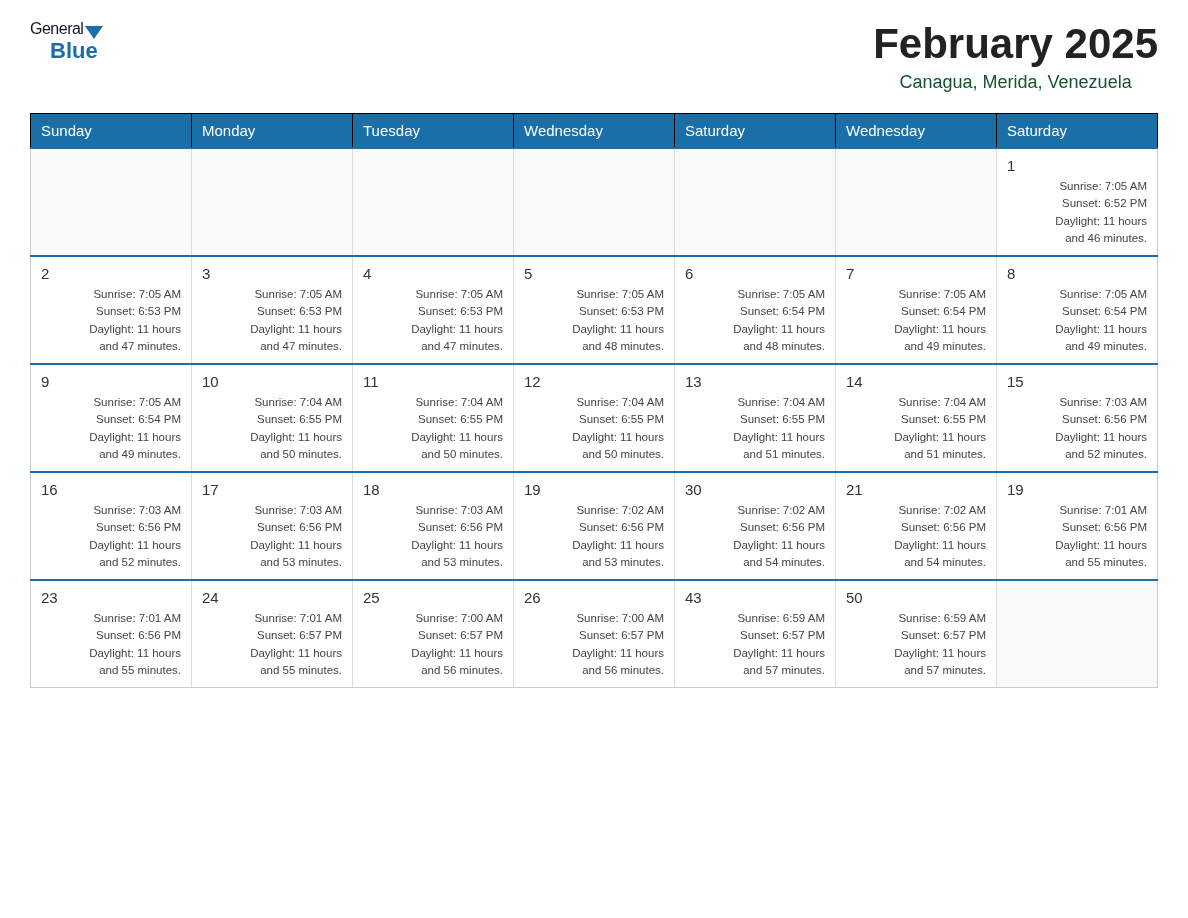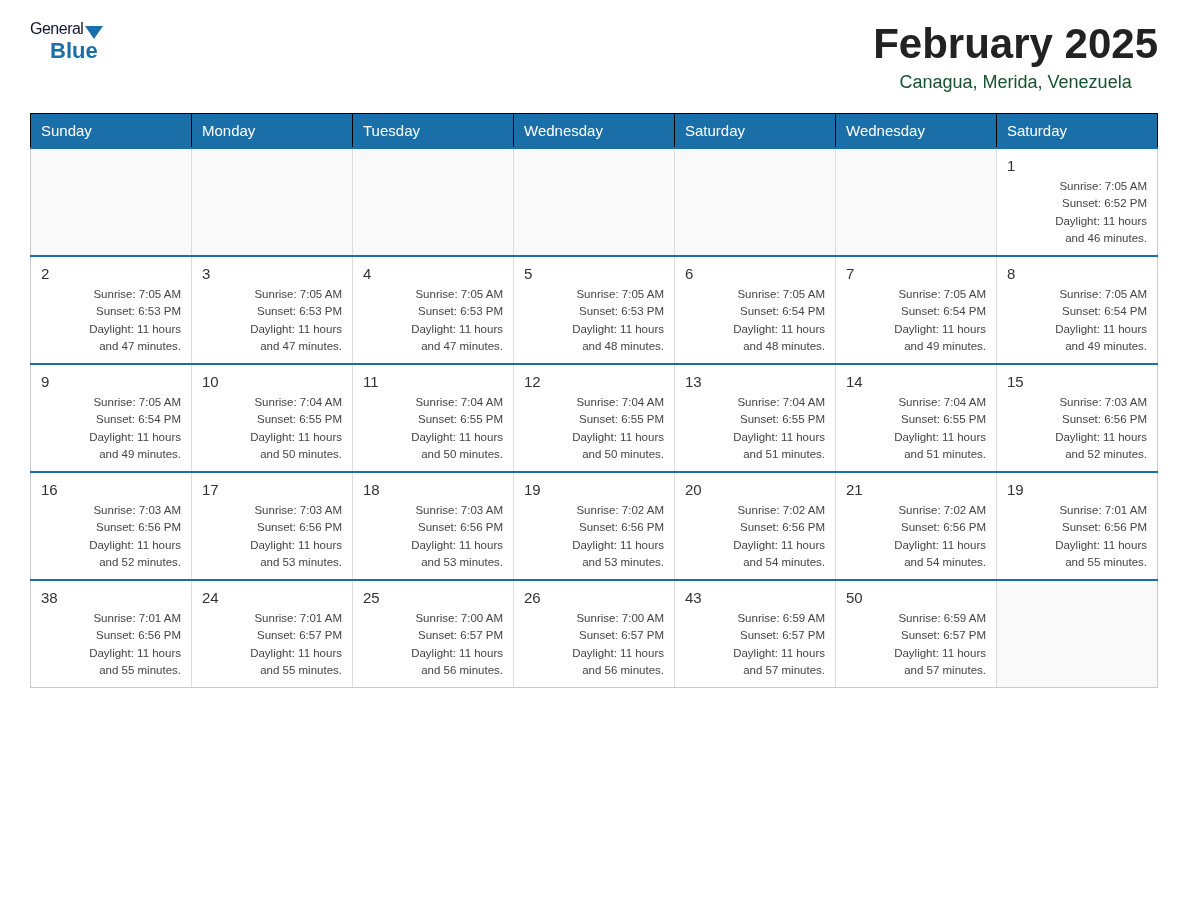--- a/index.html
+++ b/index.html
@@ -286,21 +286,21 @@
 and 53 minutes.</div>
         </td>
         <td>
           <span class="day-number">19</span>
           <div class="day-info" style="white-space: pre-line;">Sunrise: 7:02 AM
 Sunset: 6:56 PM
 Daylight: 11 hours
 and 53 minutes.</div>
         </td>
         <td>
-          <span class="day-number">20</span>
+          <span class="day-number">30</span>
           <div class="day-info" style="white-space: pre-line;">Sunrise: 7:02 AM
 Sunset: 6:56 PM
 Daylight: 11 hours
 and 54 minutes.</div>
         </td>
         <td>
           <span class="day-number">21</span>
           <div class="day-info" style="white-space: pre-line;">Sunrise: 7:02 AM
 Sunset: 6:56 PM
 Daylight: 11 hours
@@ -309,21 +309,21 @@
         <td>
           <span class="day-number">19</span>
           <div class="day-info" style="white-space: pre-line;">Sunrise: 7:01 AM
 Sunset: 6:56 PM
 Daylight: 11 hours
 and 55 minutes.</div>
         </td>
       </tr>
       <tr>
         <td>
-          <span class="day-number">38</span>
+          <span class="day-number">23</span>
           <div class="day-info" style="white-space: pre-line;">Sunrise: 7:01 AM
 Sunset: 6:56 PM
 Daylight: 11 hours
 and 55 minutes.</div>
         </td>
         <td>
           <span class="day-number">24</span>
           <div class="day-info" style="white-space: pre-line;">Sunrise: 7:01 AM
 Sunset: 6:57 PM
 Daylight: 11 hours

